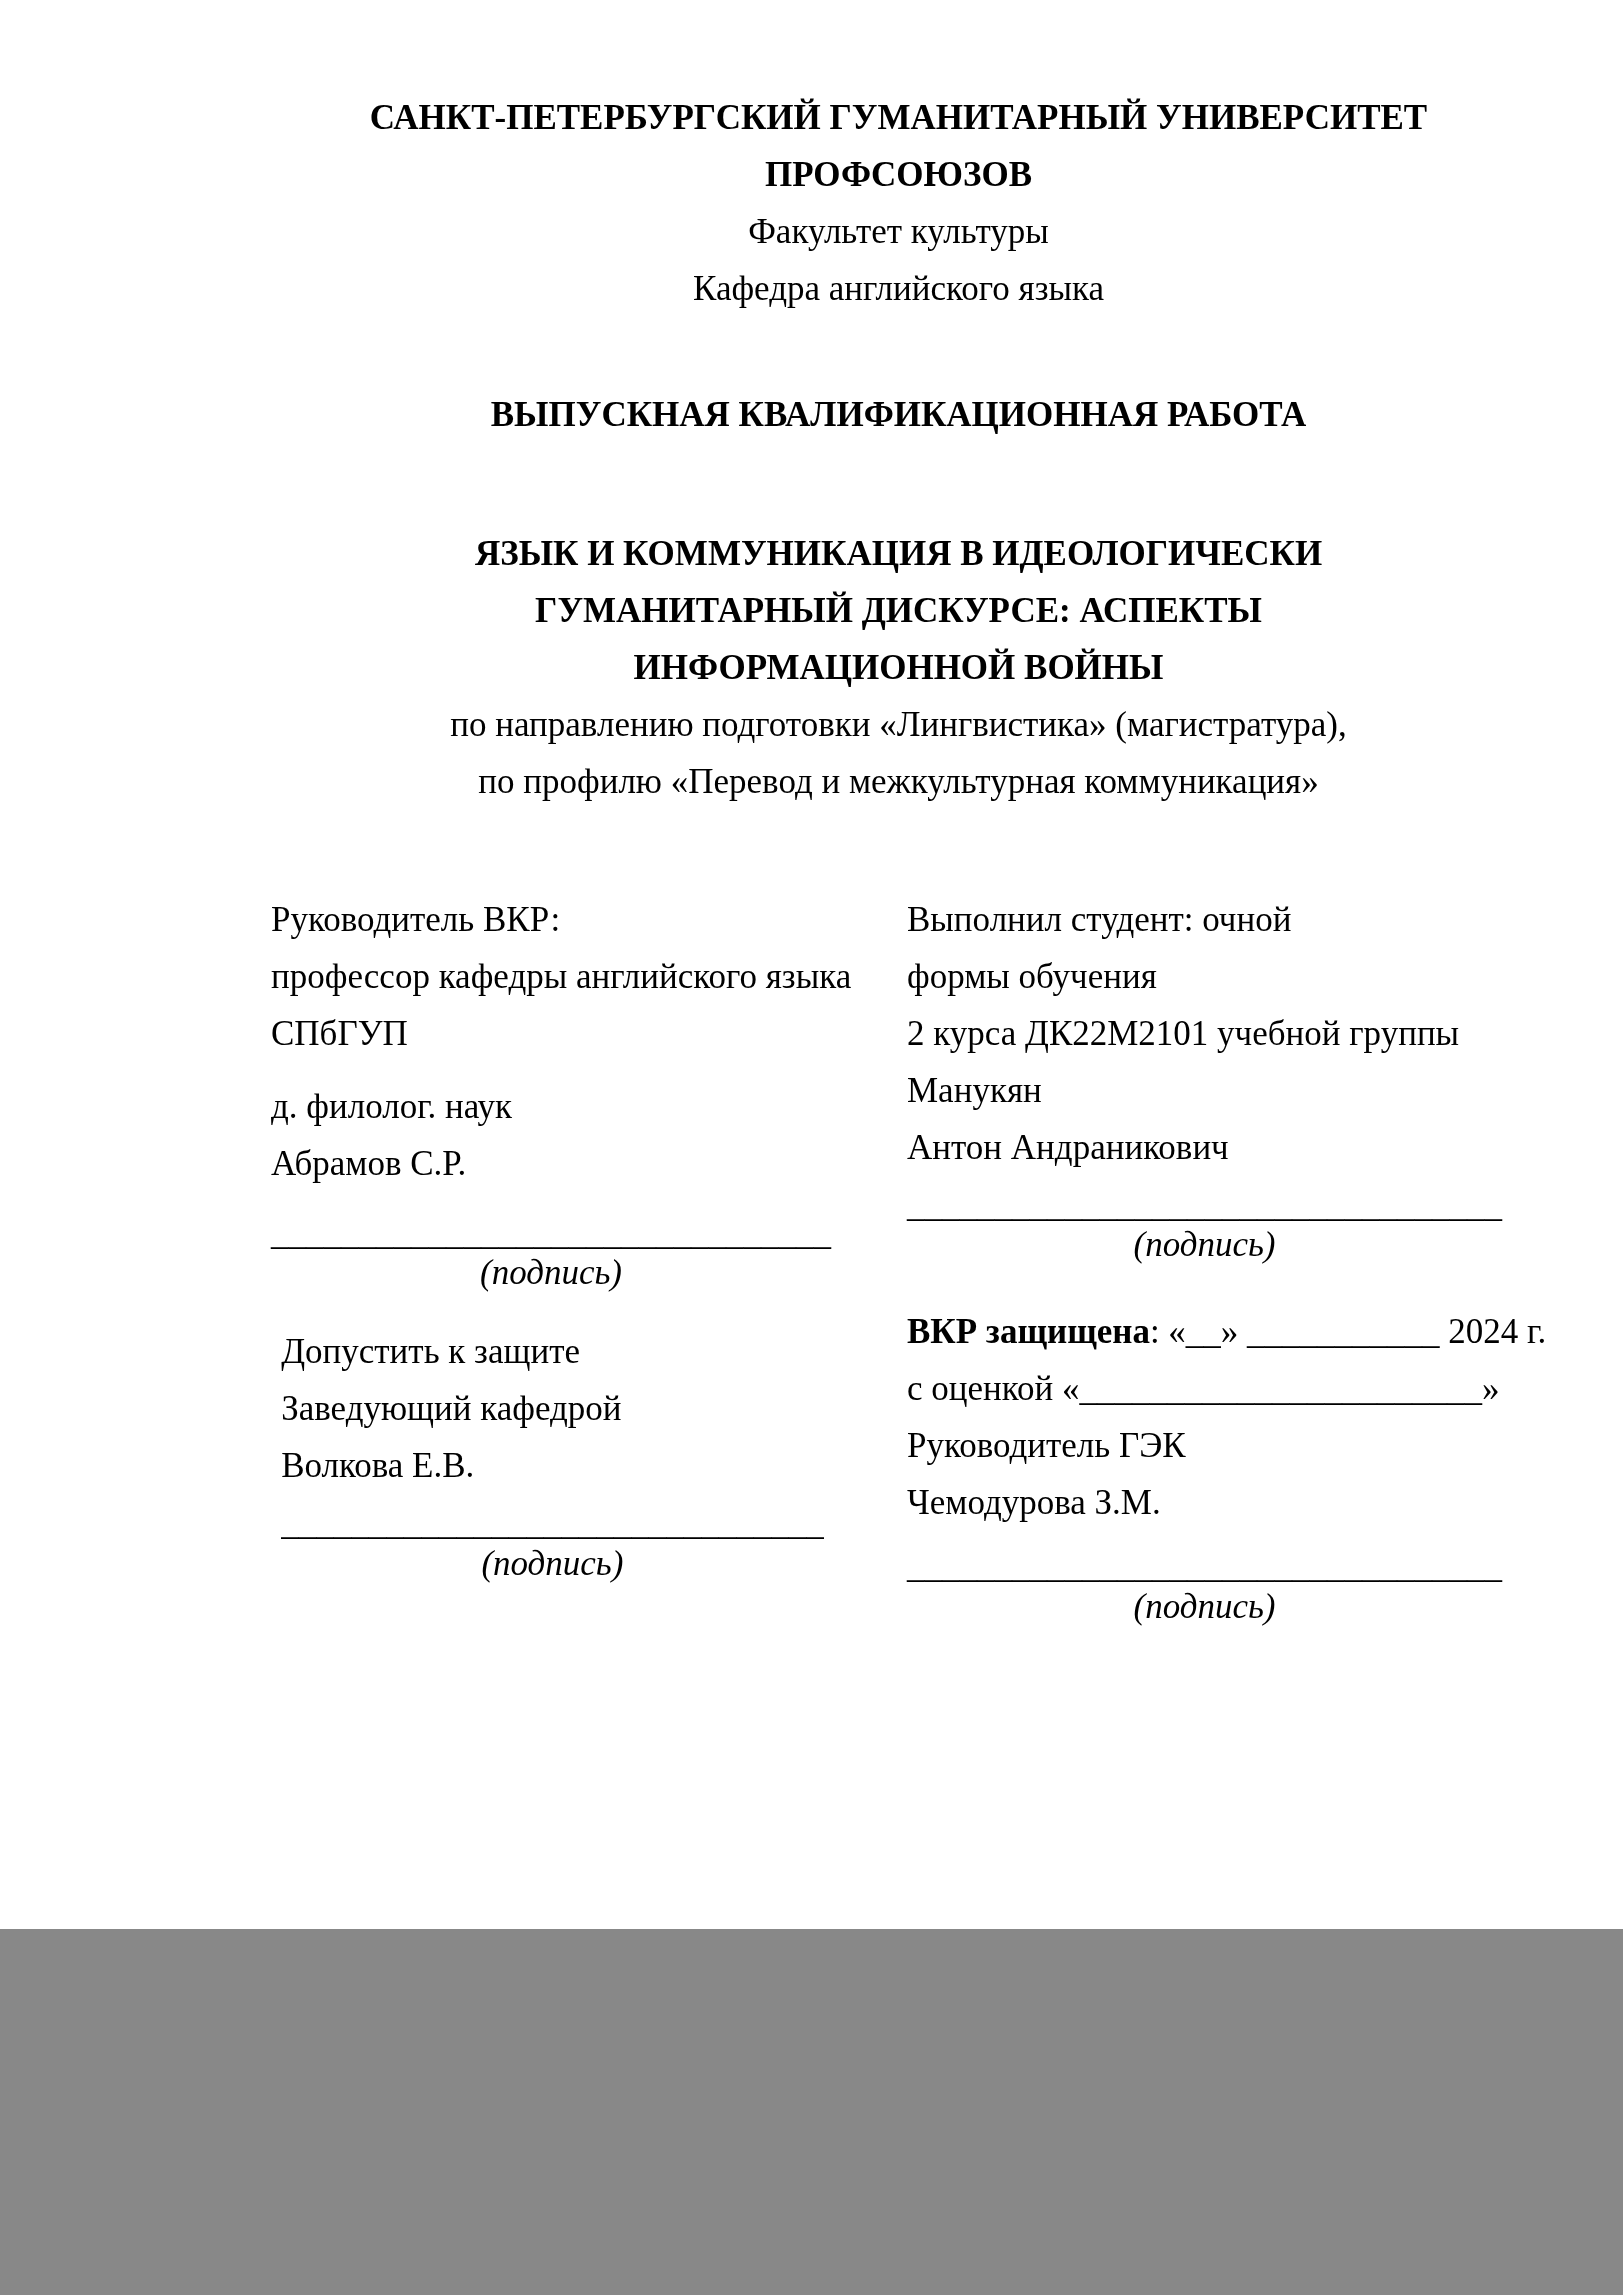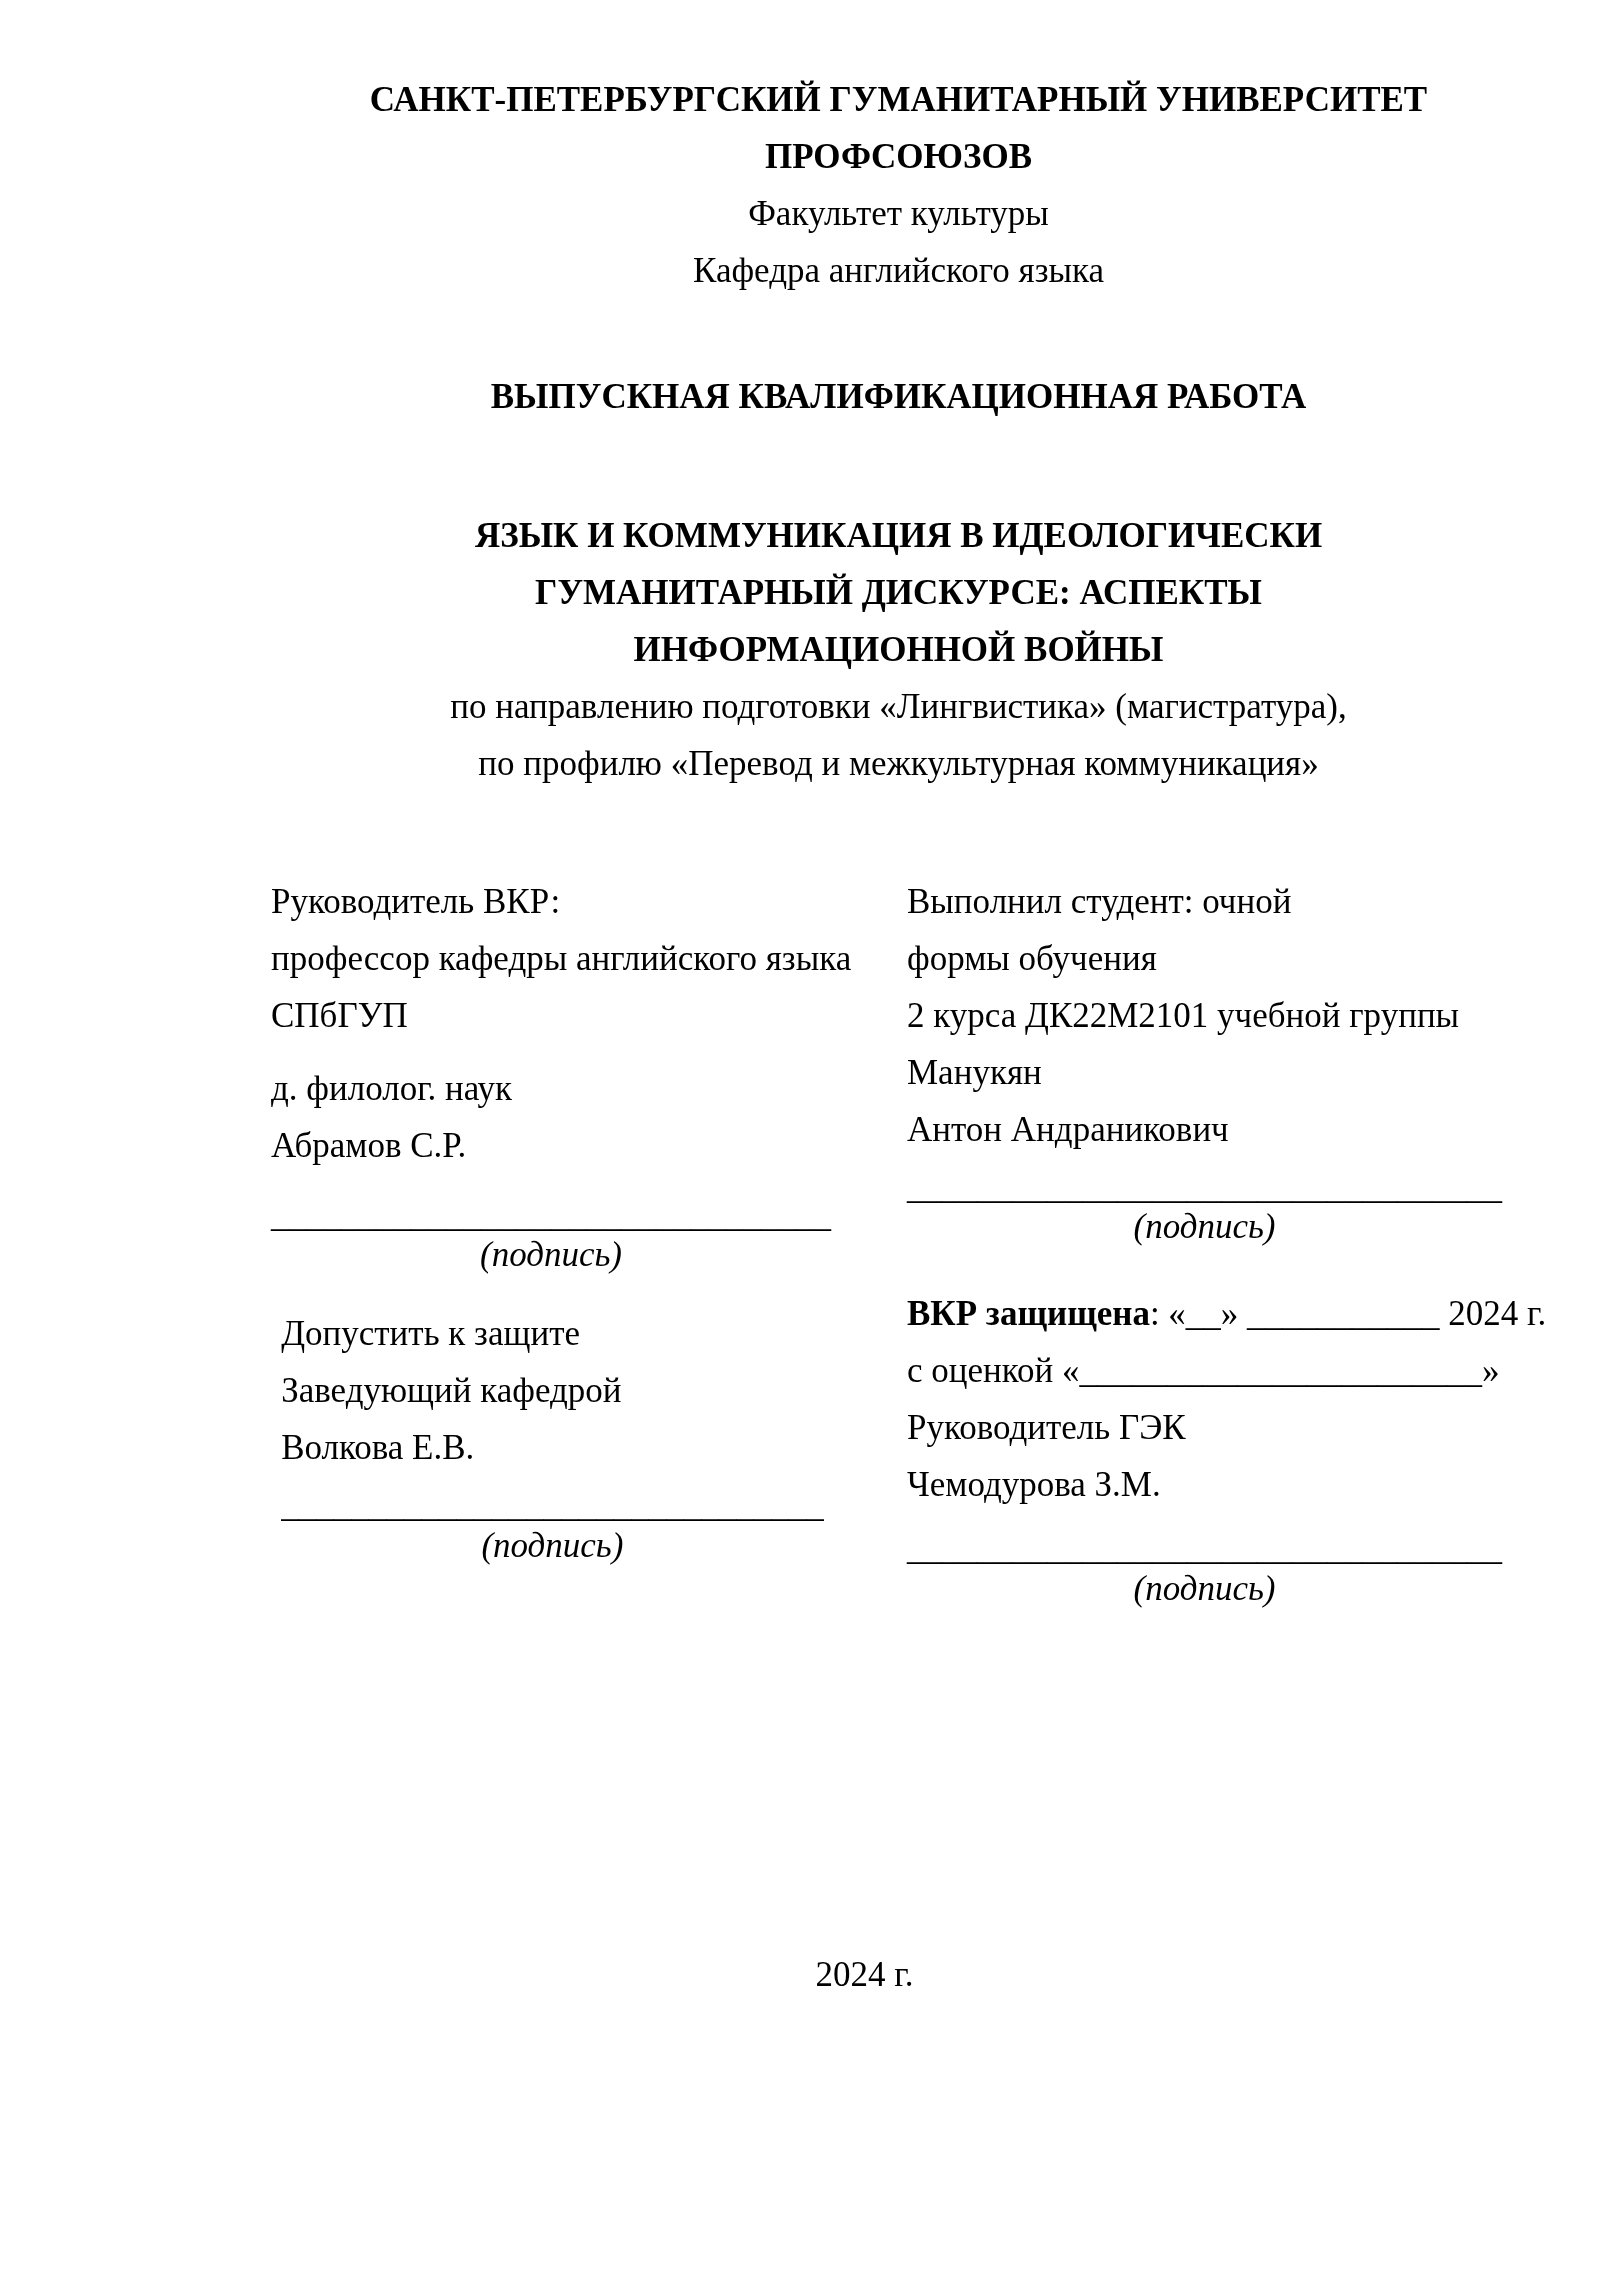--- a/index.html
+++ b/index.html
@@ -1,27 +1,27 @@
 <!DOCTYPE html>
 <html style="font-size:12.6px"><head>
 <meta charset="utf-8">
 <style>
   * { margin: 0; padding: 0; box-sizing: border-box; }
   html, body { background: #888; }
   .page {
     position: relative;
     width: 1623px;
-    height: 2295px;
+    height: 1929px;
     margin: 0 auto;
     background: #ffffff;
     color: #000000;
     font-family: "Liberation Serif", "DejaVu Serif", serif;
     font-size: 35px;
     line-height: 57px;
-    padding: 71px 97px 0 271px;
+    padding: 89px 97px 0 271px;
     overflow: hidden;
   }
   .center { text-align: center; }
   .bold { font-weight: bold; }
   .line { white-space: nowrap; }
   .header-block .line { line-height: 57px; }
   .worktype { margin-top: 69px; }
   .title-block { margin-top: 82px; }
   .title-block .line { line-height: 57px; }
   .columns {

